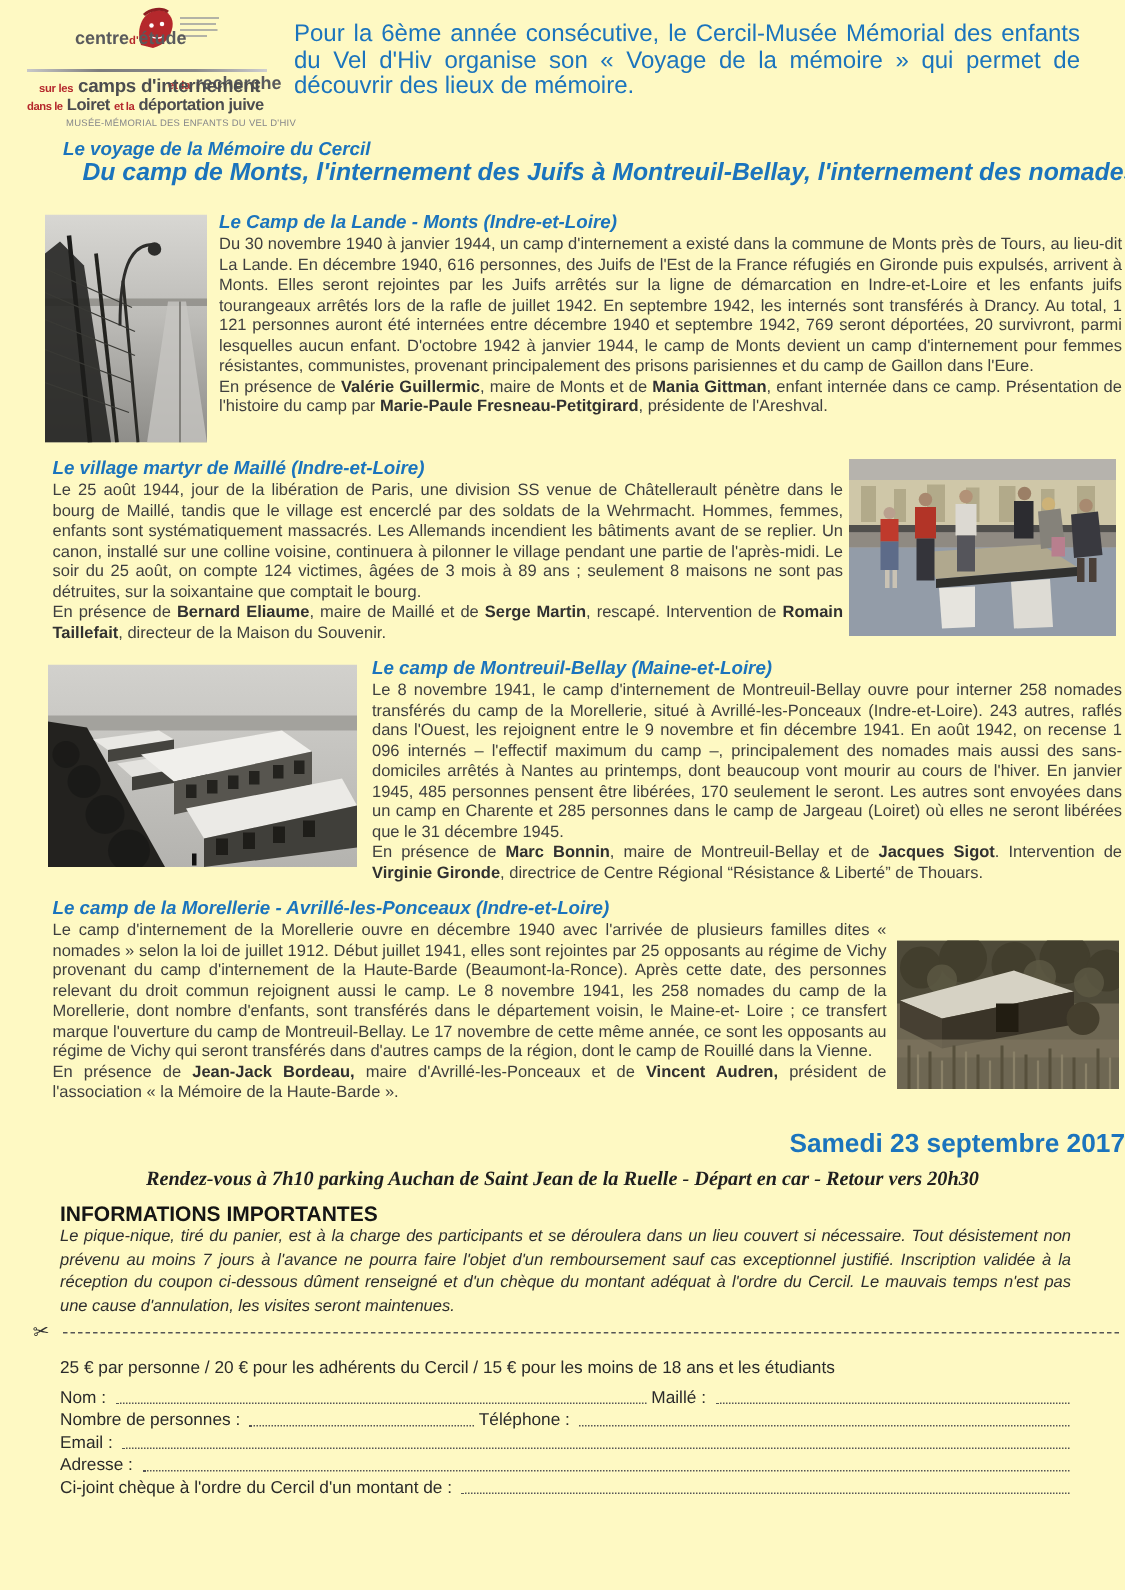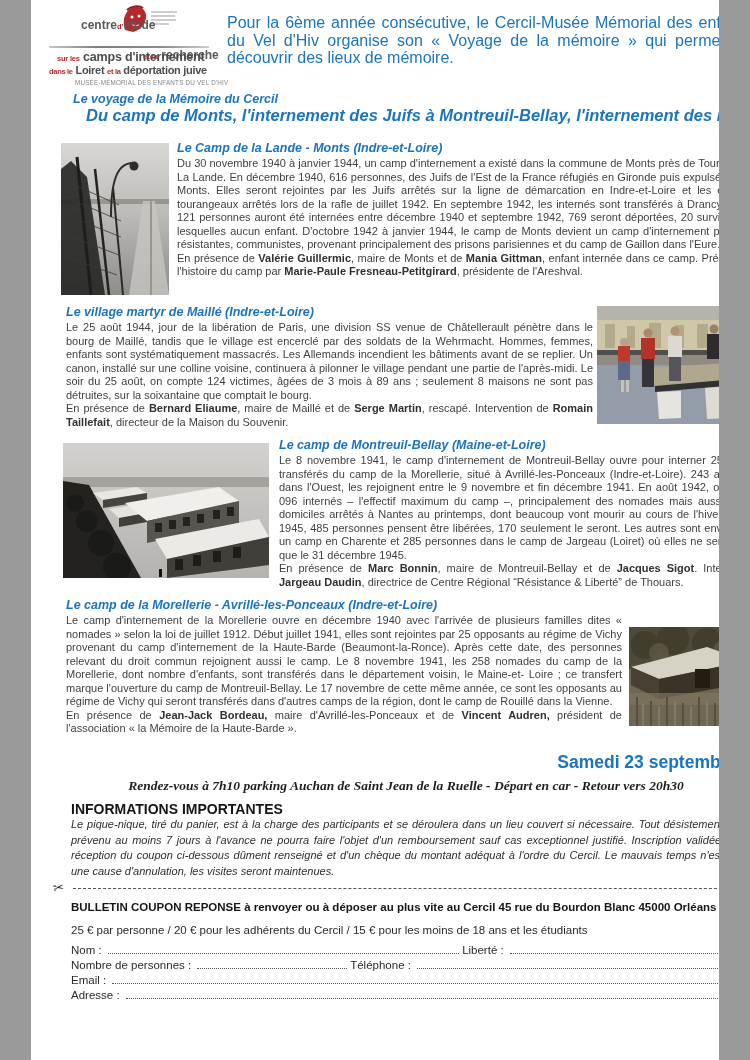--- a/index.html
+++ b/index.html
@@ -1,16 +1,16 @@
 <!DOCTYPE html>
 <html><head>
 <meta charset="utf-8">
 <style>
   html,body{margin:0;padding:0;background:#9a9a9a;}
-  .page{position:relative;width:688px;height:1060px;background:#ffffff;margin:0 auto;
+  .page{position:relative;width:750px;height:1060px;background:#fef9c3;margin:0 auto;
         font-family:"Liberation Sans",sans-serif;color:#3f3f3f;overflow:hidden;}
 
   
   .logo{position:absolute;left:18px;top:4px;width:165px;height:86px;color:#595a5c;}
   .logo-face{position:absolute;left:70px;top:0;}
   .lg1{position:absolute;left:32px;top:14px;font-size:12px;font-weight:bold;white-space:nowrap;}
   .lg2{position:absolute;left:54px;top:44px;font-size:12px;font-weight:bold;white-space:nowrap;margin-left:40px;}
   .lg-rule{position:absolute;left:0;top:42px;width:160px;height:2px;
            background:linear-gradient(90deg,#c9c9c9,#7d7d7d 30%,#8b8b8b 70%,#cfcfcf);}
   .lg3{position:absolute;left:8px;top:46px;font-size:12.5px;font-weight:bold;color:#4c4d4f;white-space:nowrap;letter-spacing:-0.2px;}
@@ -215,21 +215,21 @@
       <rect x="112" y="116" width="8" height="11"></rect>
         <rect x="130" y="112" width="8" height="11"></rect>
       <rect x="150" y="108" width="8" height="11"></rect>
         <rect x="170" y="104" width="8" height="11"></rect>
     </g>
     <rect x="96" y="126" width="3" height="8" fill="#111"></rect>
   </svg>
   <div class="s3-txt">
     <p class="sec-title">Le camp de Montreuil-Bellay (Maine-et-Loire)</p>
     <p class="sec-body"><span>Le 8 novembre 1941, le camp d'internement de Montreuil-Bellay ouvre pour interner 258 nomades transférés du camp de la Morellerie, situé à Avrillé-les-Ponceaux (Indre-et-Loire). 243 autres, raflés dans l'Ouest, les rejoignent entre le 9 novembre et fin décembre 1941. En août 1942, on recense 1 096 internés – l'effectif maximum du camp –, principalement des nomades mais aussi des sans-domiciles arrêtés à Nantes au printemps, dont beaucoup vont mourir au cours de l'hiver. En janvier 1945, 485 personnes pensent être libérées, 170 seulement le seront. Les autres sont envoyées dans un camp en Charente et 285 personnes dans le camp de Jargeau (Loiret) où elles ne seront libérées que le 31 décembre 1945.</span><br>
-      <span><span>En présence de </span><b>Marc Bonnin</b><span>, maire de Montreuil-Bellay et de </span><b>Jacques Sigot</b><span>. Intervention de </span><b>Jargeau Daudin</b><span>, directrice de Centre Régional “Résistance &amp; Liberté” de Thouars.</span></span>
+      <span><span>En présence de </span><b>Marc Bonnin</b><span>, maire de Montreuil-Bellay et de </span><b>Jacques Sigot</b><span>. Intervention de </span><b>Virginie Gironde</b><span>, directrice de Centre Régional “Résistance &amp; Liberté” de Thouars.</span></span>
     </p>
   </div>
 
   <div class="s4-txt">
     <p class="sec-title">Le camp de la Morellerie - Avrillé-les-Ponceaux (Indre-et-Loire)</p>
     <p class="sec-body"><span>Le camp d'internement de la Morellerie ouvre en décembre 1940 avec l'arrivée de plusieurs familles dites « nomades » selon la loi de juillet 1912. Début juillet 1941, elles sont rejointes par 25 opposants au régime de Vichy provenant du camp d'internement de la Haute-Barde (Beaumont-la-Ronce). Après cette date, des personnes relevant du droit commun rejoignent aussi le camp. Le 8 novembre 1941, les 258 nomades du camp de la Morellerie, dont nombre d'enfants, sont transférés dans le département voisin, le Maine-et- Loire ; ce transfert marque l'ouverture du camp de Montreuil-Bellay. Le 17 novembre de cette même année, ce sont les opposants au régime de Vichy qui seront transférés dans d'autres camps de la région, dont le camp de Rouillé dans la Vienne.</span><br>
       <span><span>En présence de </span><b>Jean-Jack Bordeau,</b><span> maire d'Avrillé-les-Ponceaux et de </span><b>Vincent Audren,</b><span> président de l'association « la Mémoire de la Haute-Barde ».</span></span>
     </p>
   </div>
   <svg class="photo s4-img" width="148" height="99" viewBox="0 0 148 99">
@@ -282,38 +282,41 @@
 
   <div class="info-title">INFORMATIONS IMPORTANTES</div>
   <p class="info-body">Le pique-nique, tiré du panier, est à la charge des participants et se déroulera dans un lieu couvert si nécessaire. Tout désistement non prévenu au moins 7 jours à l'avance ne pourra faire l'objet d'un remboursement sauf cas exceptionnel justifié. Inscription validée à la réception du coupon ci-dessous dûment renseigné et d'un chèque du montant adéquat à l'ordre du Cercil. Le mauvais temps n'est pas une cause d'annulation, les visites seront maintenues.</p>
 
   <div class="cut">
     <span class="scissors">✂</span>
     <div class="dashline"></div>
   </div>
 
   <div class="coupon">
-    <div class="c-h">BULLETIN COUPON REPONSE à renvoyer ou à déposer au plus vite au Cercil 45 rue du Bourdon Blanc 45000 Orléans</div>
     <div class="c-prices">25 € par personne / 20 € pour les adhérents du Cercil / 15 € pour les moins de 18 ans et les étudiants</div>
 
     <div class="row">
       <span class="lbl">Nom :</span>
       <span class="dots d-wide"></span>
-      <span class="lbl">Liberté :</span>
+      <span class="lbl">Maillé :</span>
       <span class="dots"></span>
     </div>
     <div class="row">
       <span class="lbl">Nombre de personnes :</span>
       <span class="dots d-fix150"></span>
       <span class="lbl">Téléphone :</span>
       <span class="dots"></span>
     </div>
     <div class="row">
       <span class="lbl">Email :</span>
       <span class="dots"></span>
     </div>
     <div class="row">
       <span class="lbl">Adresse :</span>
       <span class="dots"></span>
     </div>
+    <div class="row">
+      <span class="lbl">Ci-joint chèque à l'ordre du Cercil d'un montant de :</span>
+      <span class="dots"></span>
+    </div>
   </div>
 
 </div>
 
 </body></html>

